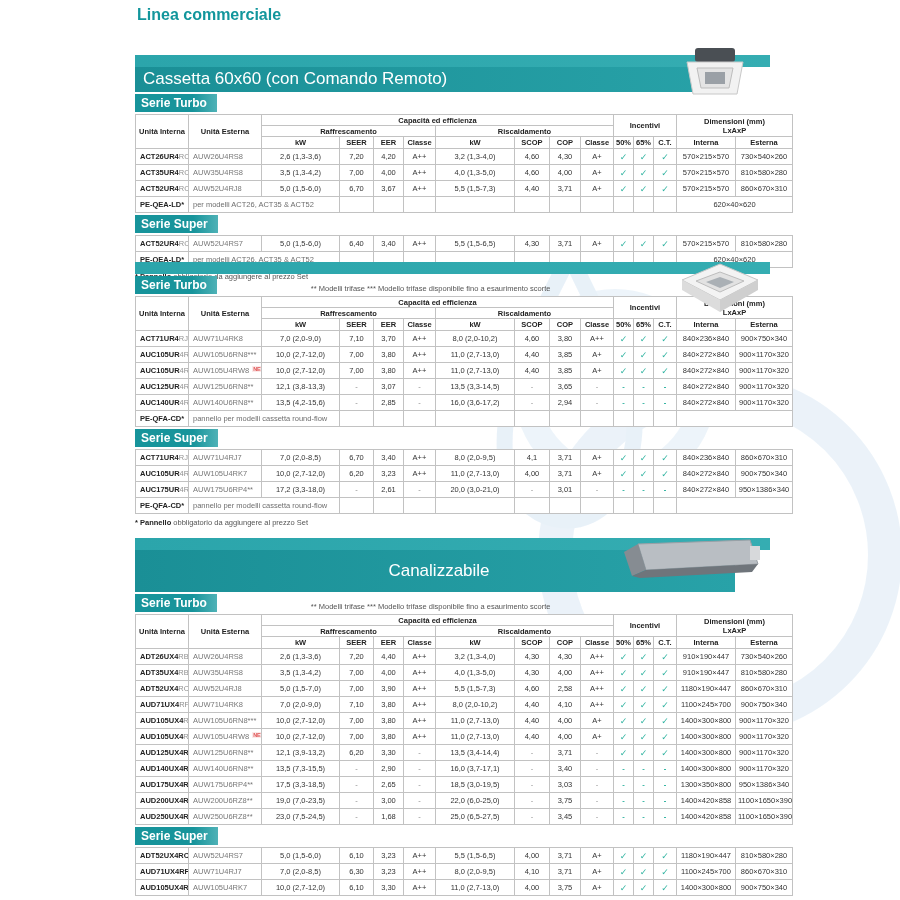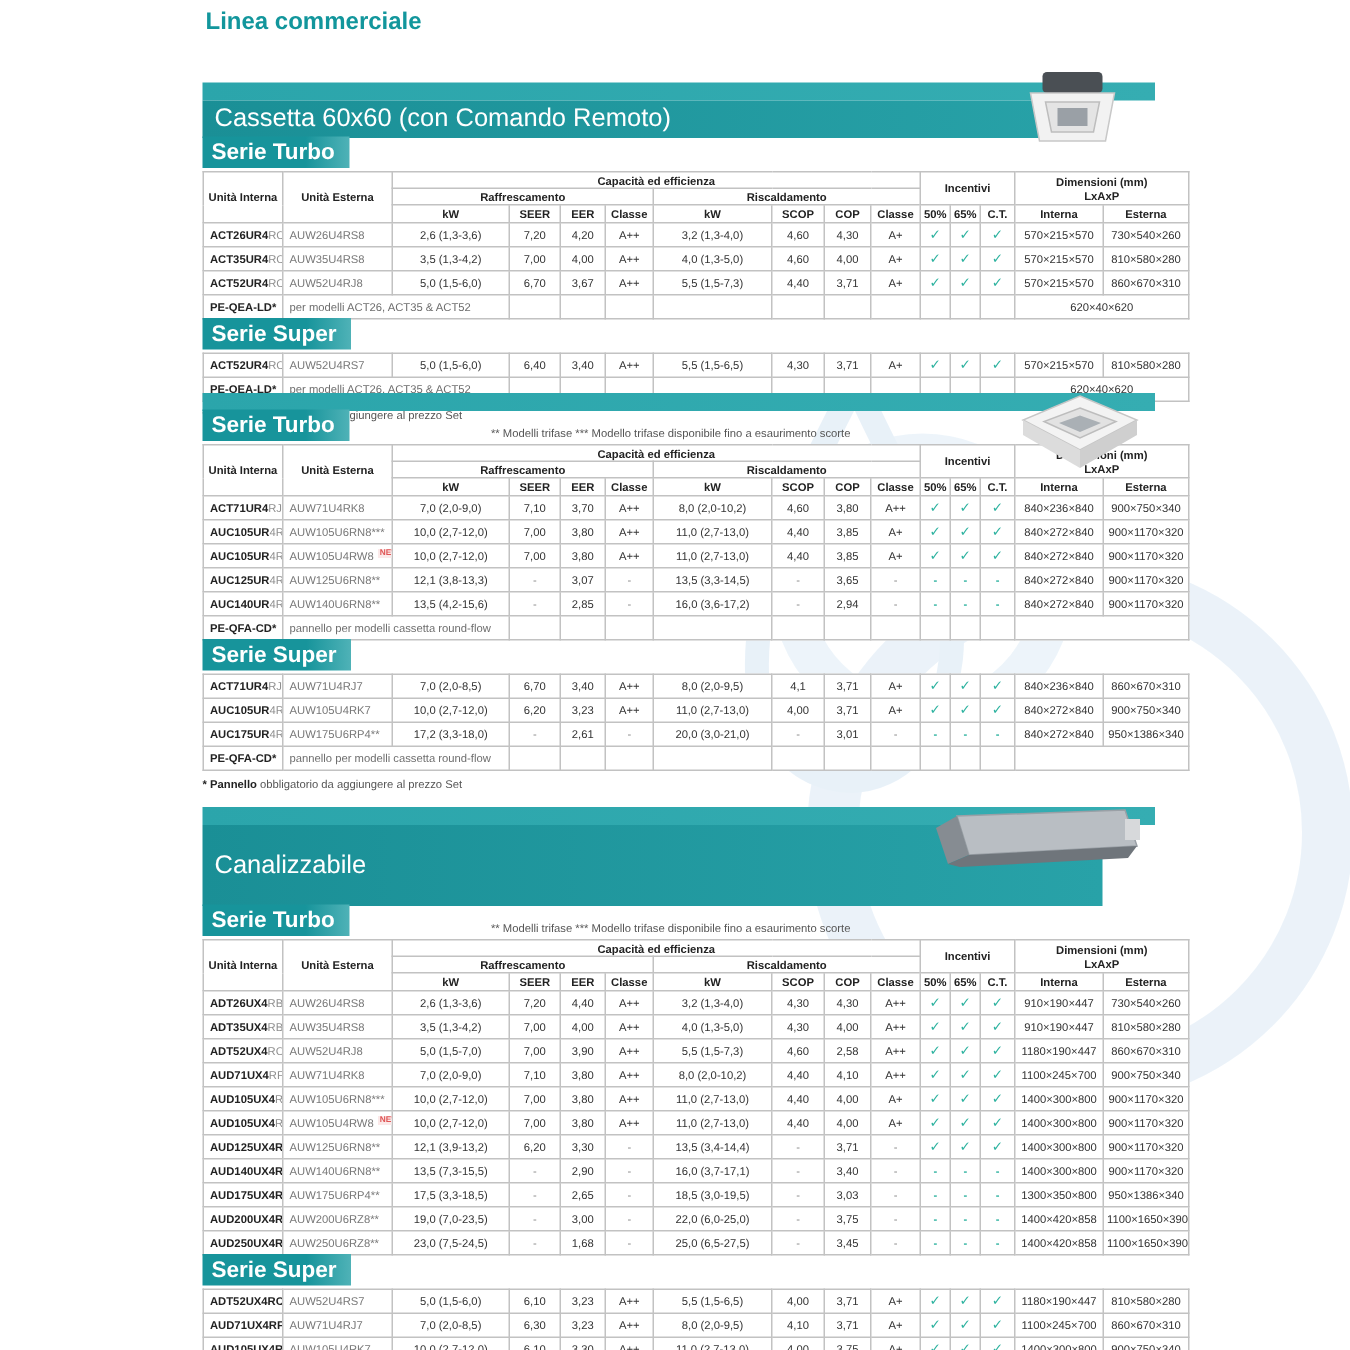--- a/index.html
+++ b/index.html
@@ -3,25 +3,25 @@
 <meta charset="utf-8">
 <style>
   html,body{margin:0;padding:0;background:#fff;}
   #page{position:relative;width:900px;height:900px;background:#fff;overflow:hidden;
         font-family:"Liberation Sans","DejaVu Sans",sans-serif;color:#333;}
   .page-title{position:absolute;left:137px;top:6px;font-size:16px;font-weight:bold;color:#12969C;}
   .section{position:absolute;left:135px;width:648px;}
   .banner-strip{height:12px;background:linear-gradient(90deg,#2BA5AB,#35ADB2);width:635px;}
   .banner-bar{height:25px;background:linear-gradient(90deg,#1A8F96,#28A2A8);width:600px;
               display:flex;align-items:center;padding-left:8px;box-sizing:border-box;}
-  .banner-bar.two-line{height:54px;flex-direction:column;align-items:flex-start;justify-content:center;}
+  .banner-bar.two-line{height:42px;flex-direction:column;align-items:center;justify-content:center;}
   .banner-title{color:#fff;font-weight:normal;font-size:17px;line-height:1.45;}
   .serie-row{margin-top:5px;display:flex;align-items:flex-end;gap:14px;height:15px;}
   .serie-label{display:inline-block;background:linear-gradient(90deg,#17949B,#17949B 70%,#4FB2B7);
-               color:#fff;font-weight:bold;font-size:15px;padding:2px 10px 2px 6px;}
+               color:#fff;font-weight:bold;font-size:12px;padding:2px 10px 2px 6px;}
   .table-note{font-size:7.5px;color:#555;padding-bottom:1px;margin-left:80px;}
   table{border-collapse:collapse;table-layout:fixed;width:648px;margin-top:2px;background:#fff;}
   td,th{border:1px solid #c2c2c2;font-size:7.5px;padding:0 2px;text-align:center;height:15px;
         overflow:hidden;white-space:nowrap;color:#333;}
   th{font-weight:bold;color:#222;background:#fff;height:10px;}
   thead tr.leaf th{height:11px;}
   td.cell-left{text-align:left;padding-left:4px;}
   .m-bold{font-weight:bold;color:#222;}
   .m-gray{color:#8f8f8f;}
   .ext-name{color:#787878;}

